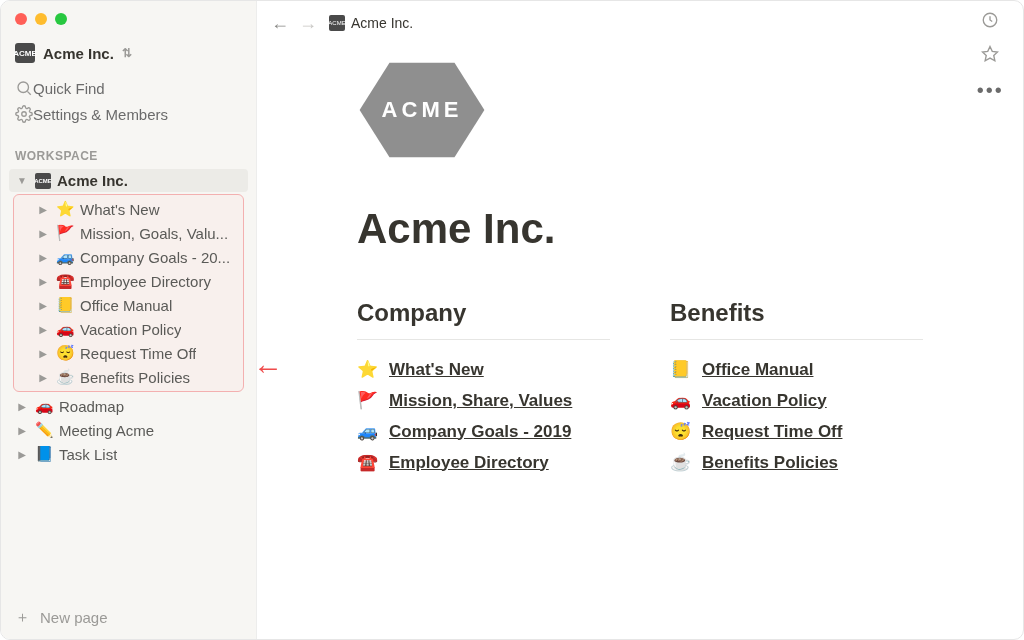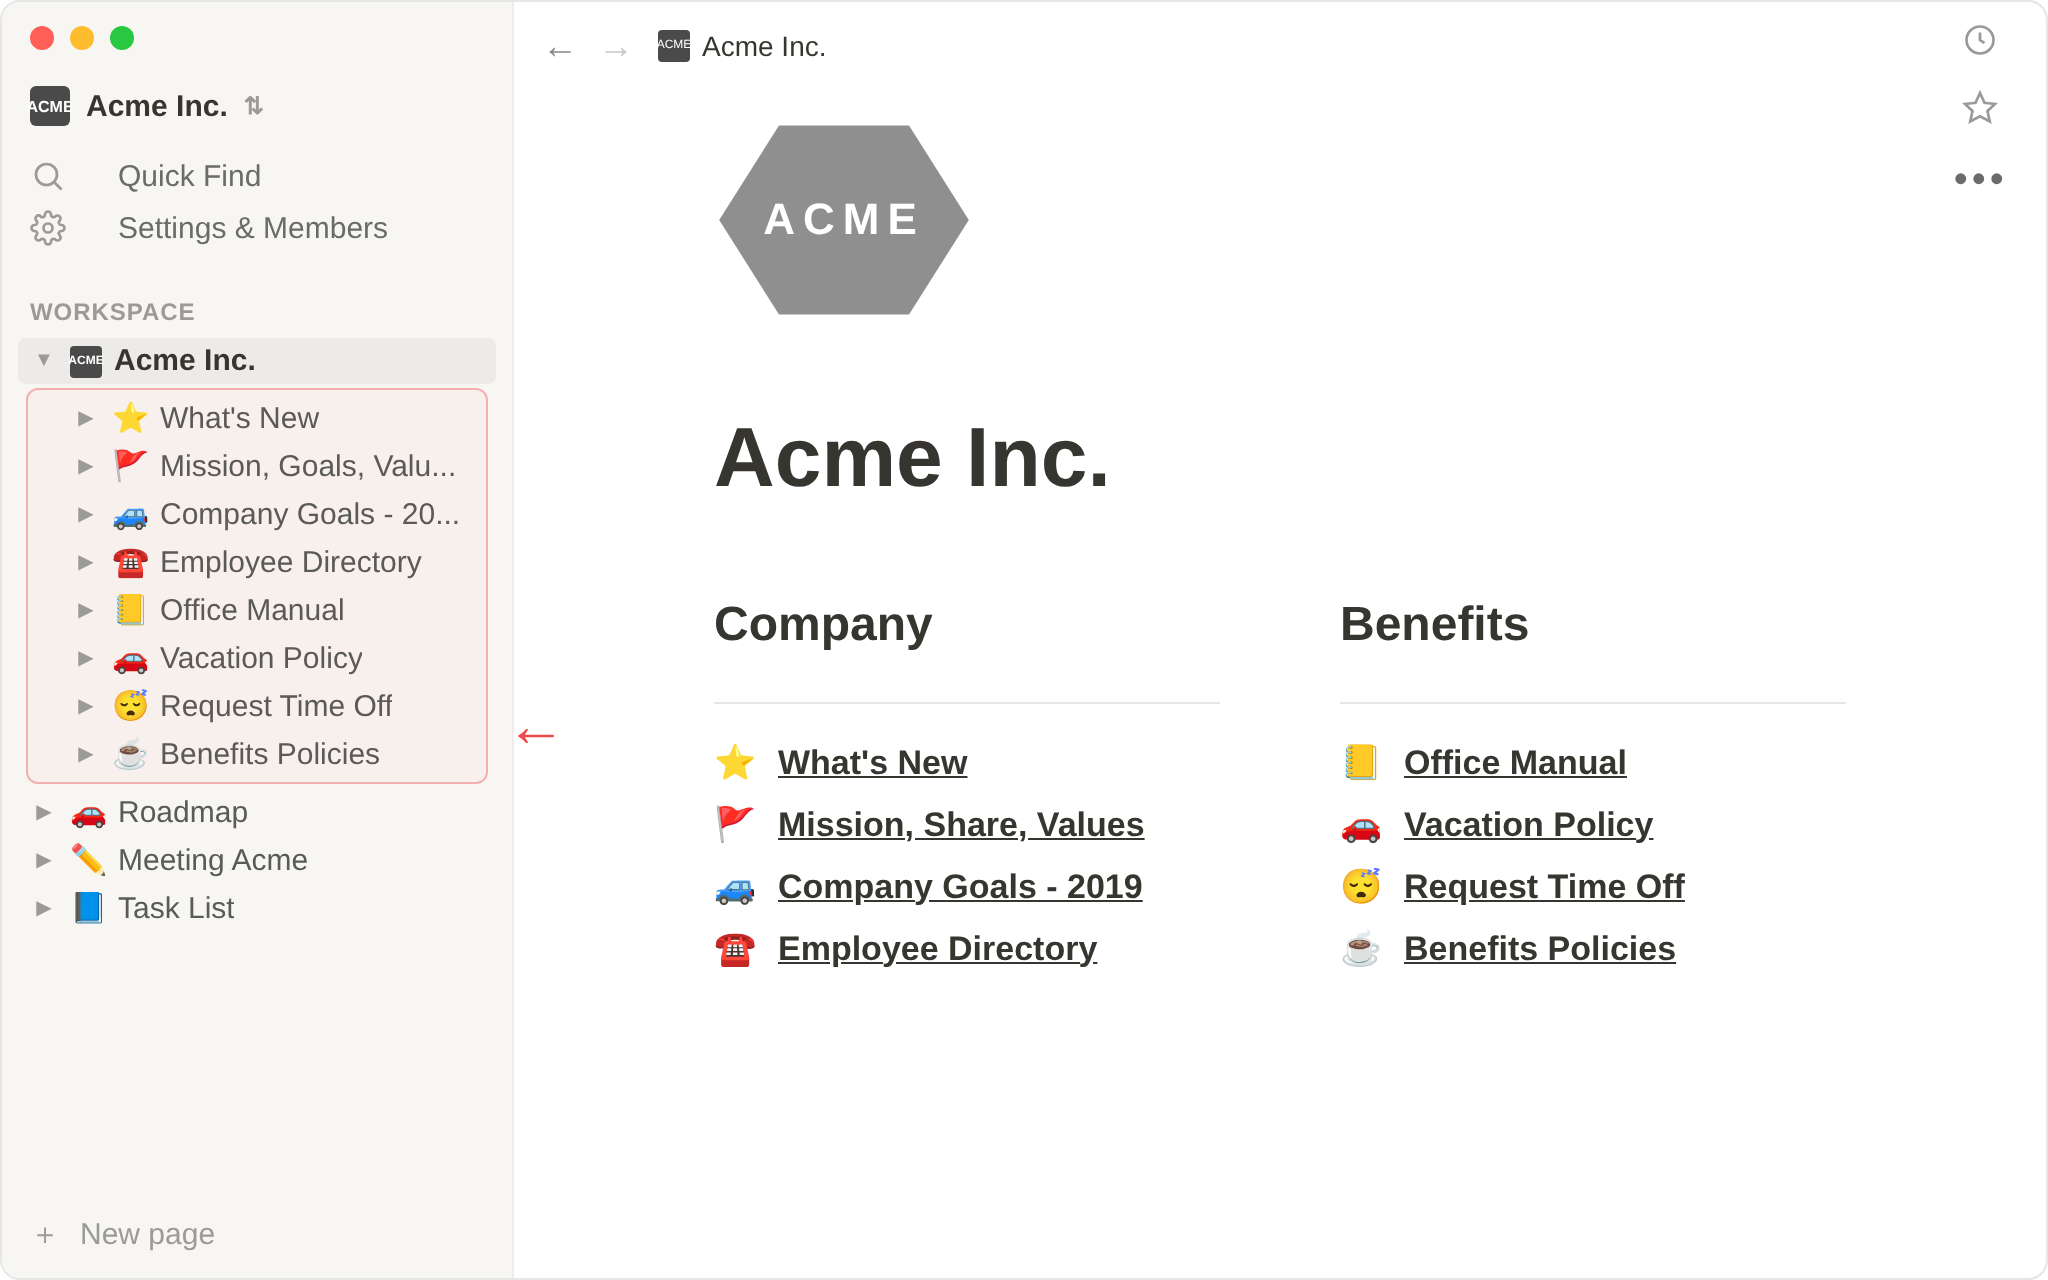--- a/index.html
+++ b/index.html
@@ -41,21 +41,21 @@
       font-weight: 600;
     }
     .ws-icon {
       width: 20px; height: 20px; background: #4a4a4a; border-radius: 3px;
       display: flex; align-items: center; justify-content: center;
       color: #fff; font-size: 8px; font-weight: 700;
     }
     .updown { color: #9b9a97; font-size: 12px; }
     .sidebar-nav { padding: 2px 8px 12px 8px; }
     .nav-item {
-      display: flex; align-items: center; gap: 26px;
+      display: flex; align-items: center; gap: 0;
       padding: 4px 6px; border-radius: 4px; color: #6b6b6b;
       cursor: pointer; font-size: 15px;
     }
     .nav-icon { width: 18px; display: flex; align-items: center; justify-content: center; color: #9b9a97; }
     .section-label {
       padding: 10px 14px 6px 14px;
       font-size: 12px; font-weight: 600; letter-spacing: 0.04em;
       color: #9b9a97;
     }
     .tree { padding: 0 8px; }
@@ -116,21 +116,21 @@
       background: #8f8f8f;
       clip-path: polygon(25% 5%, 75% 5%, 98% 50%, 75% 95%, 25% 95%, 2% 50%);
       display: flex; align-items: center; justify-content: center;
       color: #fff; font-weight: 700; letter-spacing: 4px; font-size: 22px;
       font-family: Arial, sans-serif;
     }
     h1.page-title { font-size: 42px; font-weight: 800; margin-bottom: 46px; }
     .columns { display: flex; gap: 60px; }
     .col { flex: 1; }
     .col h2 {
-      font-size: 24px; font-weight: 700; padding-bottom: 24px;
+      font-size: 24px; font-weight: 700; padding-bottom: 12px;
       border-bottom: 1px solid #e6e6e4; margin-bottom: 14px;
     }
     .link-row {
       display: flex; align-items: center; gap: 10px;
       padding: 5px 0; font-size: 17px; cursor: pointer;
     }
     .link-row .emoji { width: 22px; text-align: center; }
     .link-row .text { text-decoration: underline; font-weight: 600; color: #37352f; }
     .callout-arrow {
       position: absolute;

